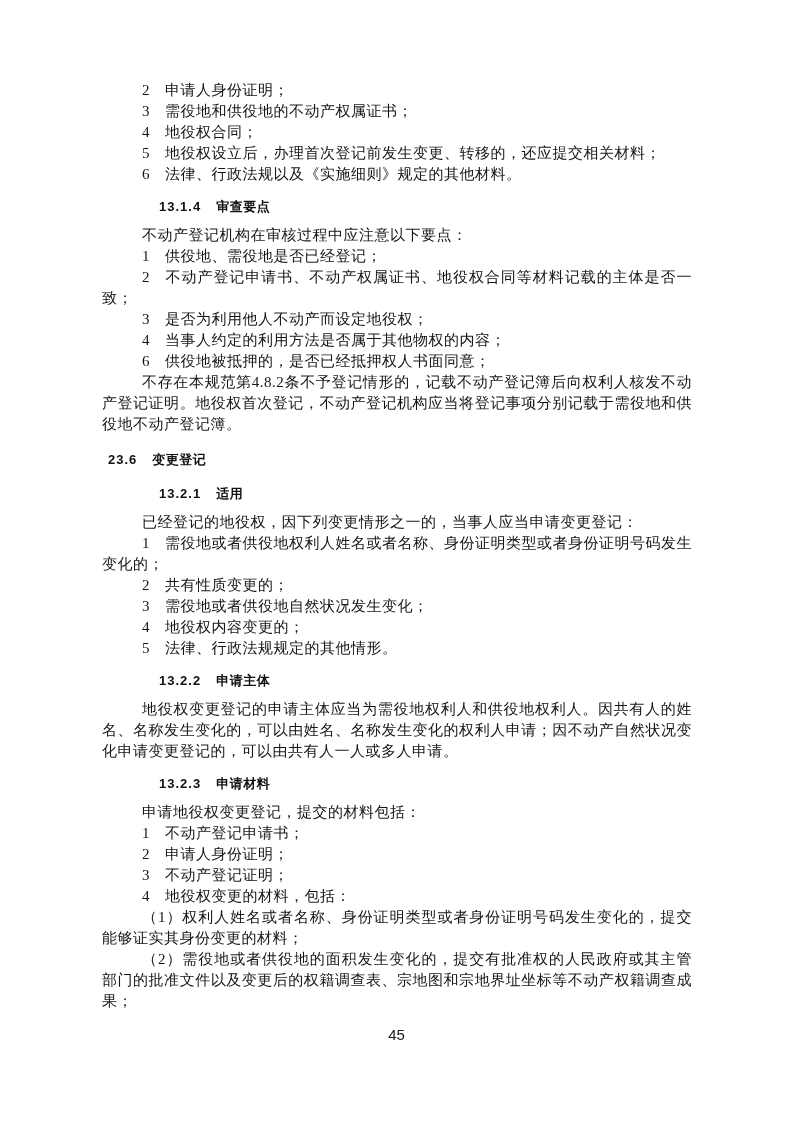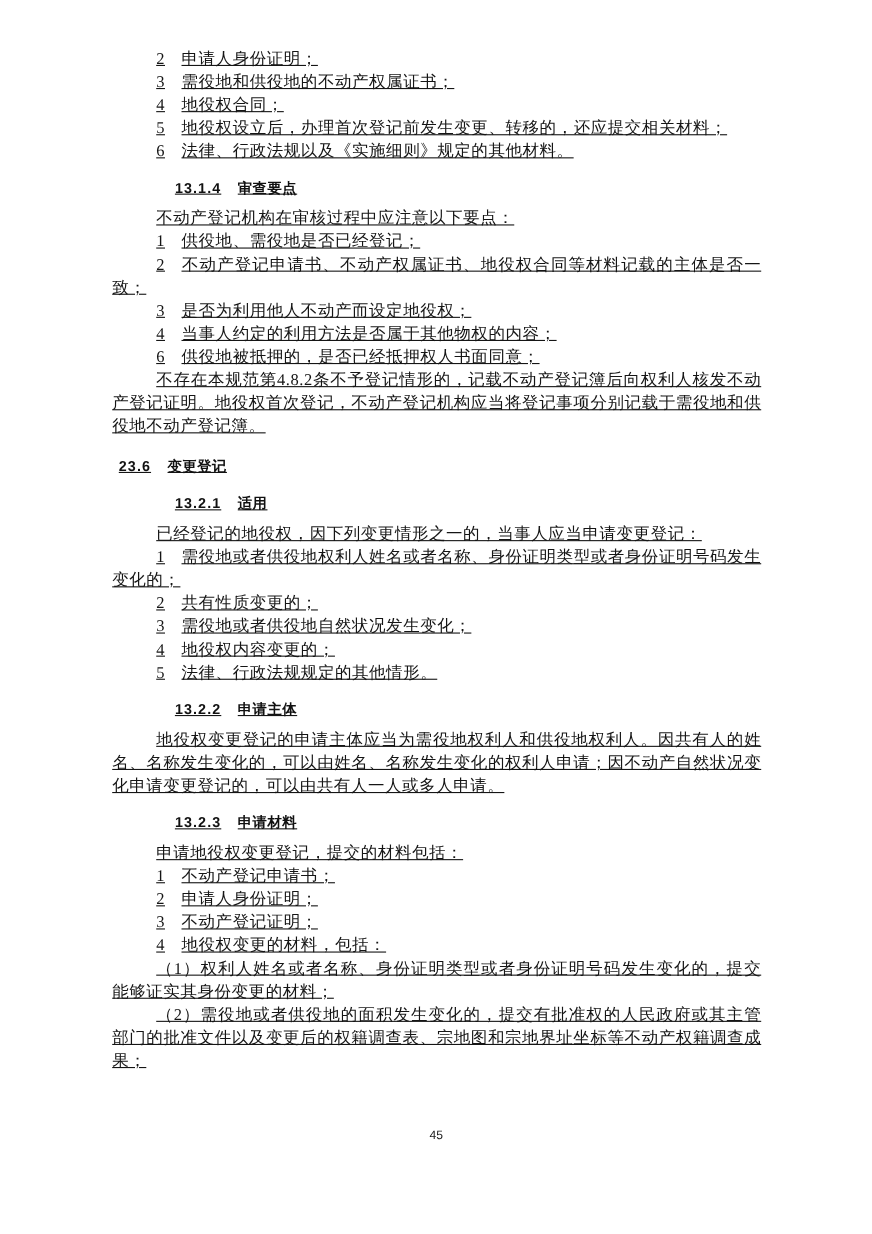--- a/index.html
+++ b/index.html
@@ -8,26 +8,25 @@
     background: #ffffff;
   }
   .page {
     position: relative;
     width: 793px;
     height: 1122px;
     margin: 0;
     background: #ffffff;
     overflow: hidden;
     box-sizing: border-box;
-    padding: 44px 101px 0 102px;
+    padding: 80px 101px 0 102px;
     font-family: "Liberation Serif", "DejaVu Serif", serif;
     font-size: 15px;
     color: #151515;
     letter-spacing: 0.5px;
-    text-decoration: underline;
   }
   .page p {
     margin: 0;
     line-height: 21px;
     text-align: justify;
     text-indent: 40px;
   }
   .li .num {
     margin-right: 15px;
   }
@@ -44,21 +43,21 @@
   .h3 { margin-left: 57px; }
   .hnum { margin-right: 15px; letter-spacing: 1px; }
   .page-num {
     position: absolute;
     top: 1026px;
     left: 0;
     width: 793px;
     text-align: center;
     text-indent: 0;
     font-family: "Liberation Sans", "DejaVu Sans", sans-serif;
-    font-size: 11px;
+    font-size: 15px;
     letter-spacing: 0;
     color: #1a1a1a;
   }
 </style>
 </head>
 <body>
 
 <div class="page">
 
   <p class="li"><span class="num">2</span><span>申请人身份证明；</span></p>

